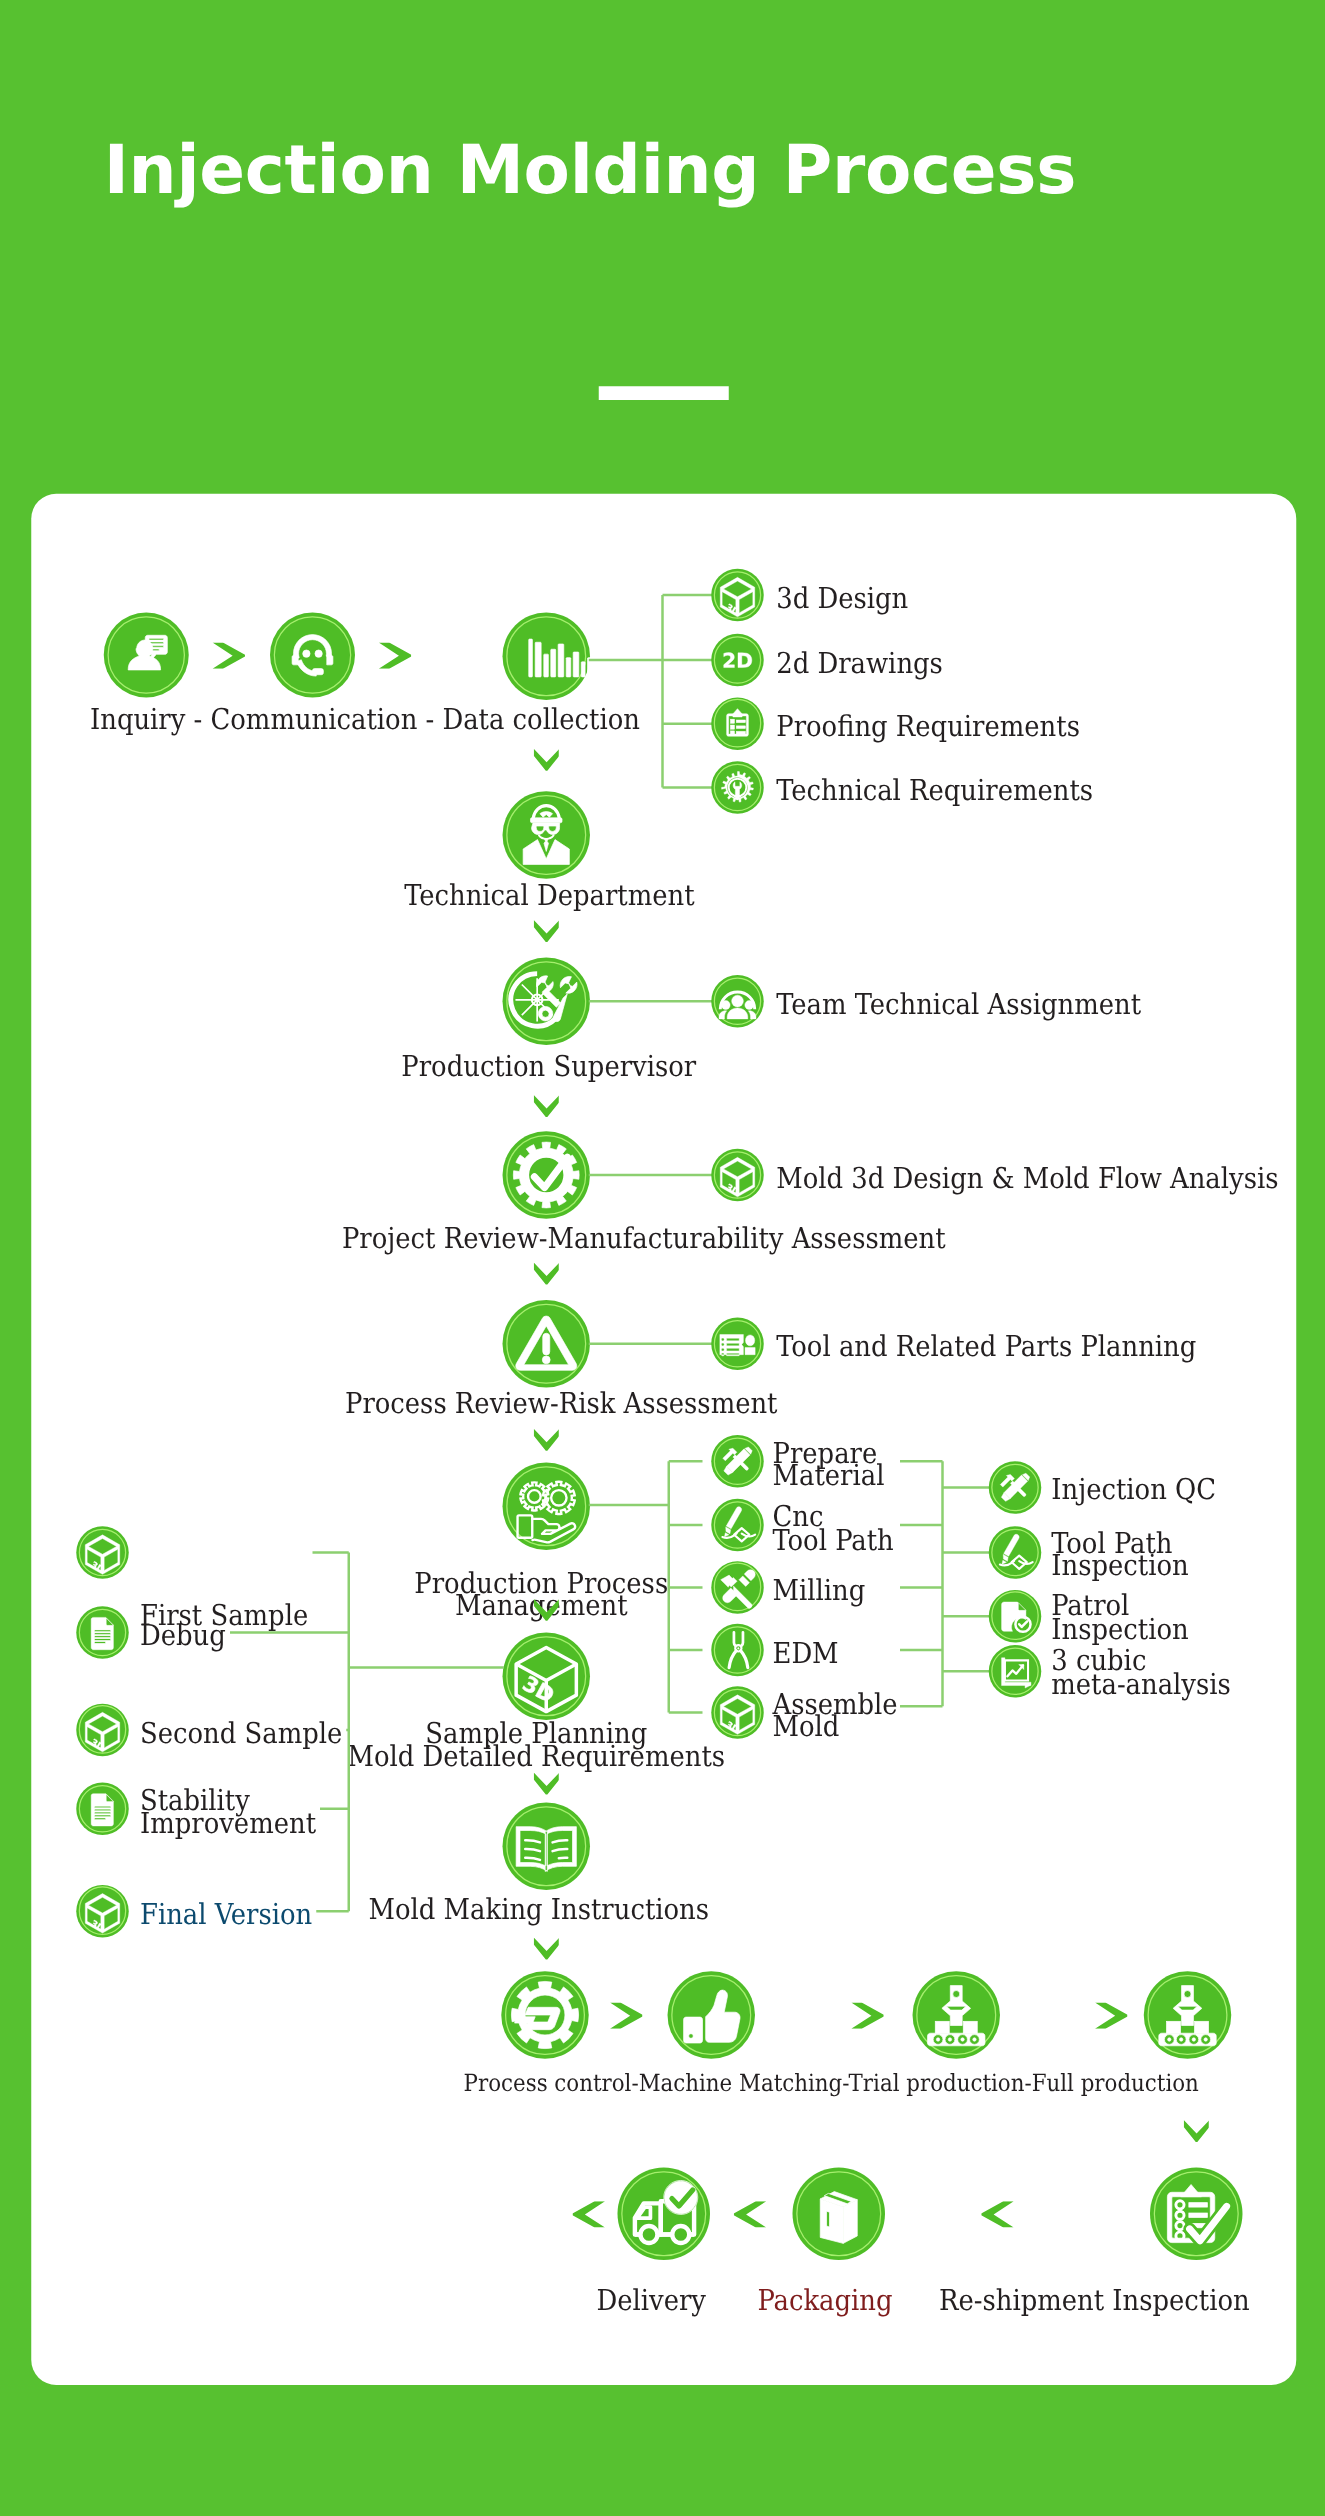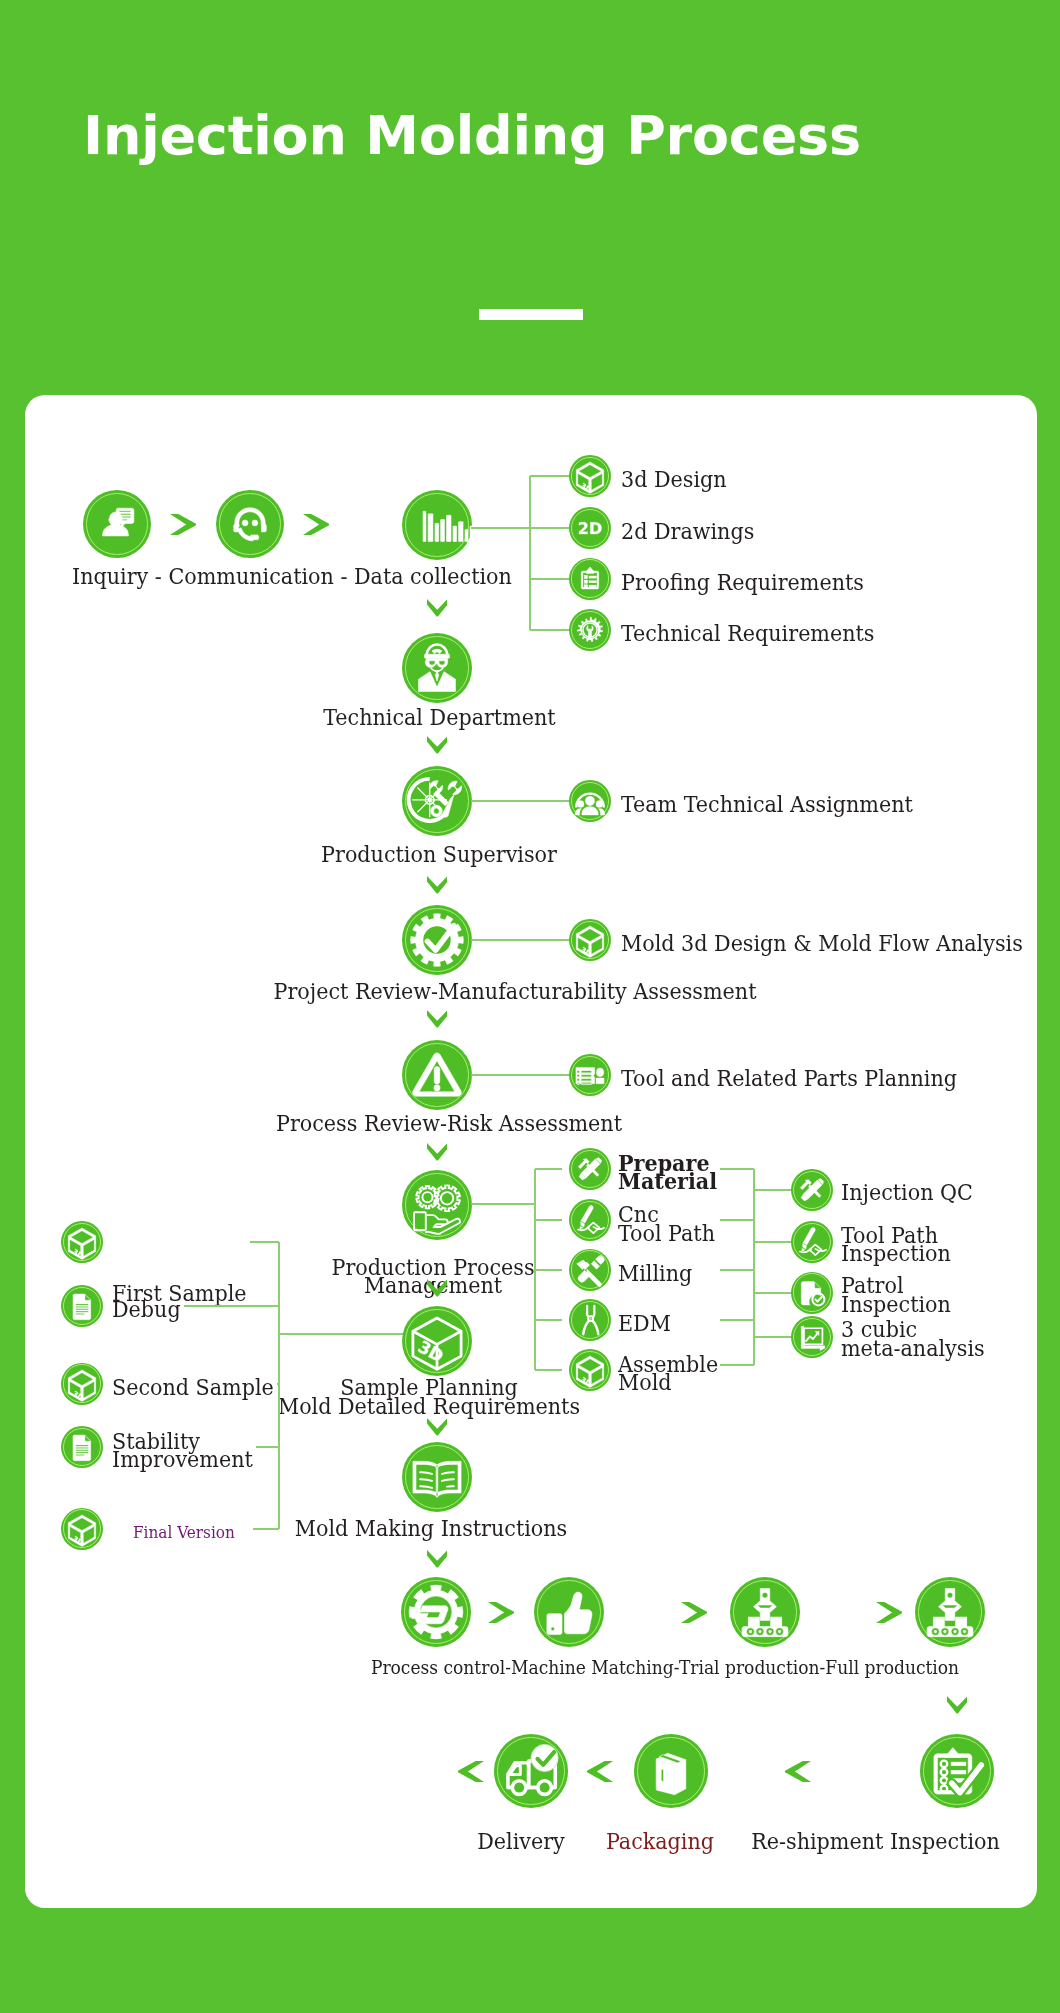--- a/index.html
+++ b/index.html
@@ -208,21 +208,21 @@
       <div class="conn" style="left: 471px; top: 1202.8px; width: 64px; height: 2px; background: rgb(140, 207, 112);"></div>
       <div class="conn" style="left: 535px; top: 1168px; width: 27px; height: 2px; background: rgb(140, 207, 112);"></div>
       <div class="ic" style="left: 569px; top: 1148px; width: 42px; height: 42px; background: rgb(79, 189, 38);">
         <div class="ring" style="border-width: 1.2px; border-color: rgb(166, 239, 110); left: 1.974px; top: 1.974px; width: 38.052px; height: 38.052px;"></div>
         <svg viewBox="0 0 100 100">
           <g transform="translate(9.999999999999998,9.999999999999998) scale(0.8)">
             <use href="#i-prepmat" fill="#ffffff" stroke="#ffffff"></use>
           </g>
         </svg>
       </div>
-      <div class="lbl" style="left: 618px; top: 1153.8px; color: rgb(35, 31, 32); font-size: 23px; line-height: 18.4px; font-weight: bold;">Prepare<br>Material</div>
+      <div class="lbl" style="left: 618px; top: 1153.8px; color: rgb(35, 31, 32); font-size: 23px; line-height: 18.4px;">Prepare<br>Material</div>
       <div class="conn" style="left: 535px; top: 1219.3px; width: 27px; height: 2px; background: rgb(140, 207, 112);"></div>
       <div class="ic" style="left: 569px; top: 1199.3px; width: 42px; height: 42px; background: rgb(79, 189, 38);">
         <div class="ring" style="border-width: 1.2px; border-color: rgb(166, 239, 110); left: 1.974px; top: 1.974px; width: 38.052px; height: 38.052px;"></div>
         <svg viewBox="0 0 100 100">
           <g transform="translate(9.999999999999998,9.999999999999998) scale(0.8)">
             <use href="#i-cnc" fill="#ffffff" stroke="#ffffff"></use>
           </g>
         </svg>
       </div>
       <div class="lbl" style="left: 618px; top: 1205.1px; color: rgb(35, 31, 32); font-size: 23px; line-height: 18.4px;">Cnc<br>Tool Path</div>
@@ -357,21 +357,21 @@
       <div class="lbl" style="left: 112px; top: 1431.8px; color: rgb(35, 31, 32); font-size: 23px; line-height: 18.4px;">Stability<br>Improvement</div>
       <div class="conn" style="left: 255.828px; top: 1446px; width: 23.1719px; height: 2px; background: rgb(140, 207, 112);"></div>
       <div class="ic" style="left: 61px; top: 1507.5px; width: 42px; height: 42px; background: rgb(79, 189, 38);">
         <div class="ring" style="border-width: 1.2px; border-color: rgb(166, 239, 110); left: 1.974px; top: 1.974px; width: 38.052px; height: 38.052px;"></div>
         <svg viewBox="0 0 100 100">
           <g transform="translate(9.999999999999998,9.999999999999998) scale(0.8)">
             <use href="#i-cube3d" fill="#ffffff" stroke="#ffffff"></use>
           </g>
         </svg>
       </div>
-      <div class="lbl" style="left: 112px; top: 1522.5px; color: #701a75; font-size: 17px; line-height: 18.4px; margin-left: 21px;">Final Version</div>
+      <div class="lbl" style="left: 112px; top: 1522.5px; color: #0c4a6e; font-size: 23px; line-height: 18.4px;">Final Version</div>
       <div class="conn" style="left: 252.812px; top: 1527.5px; width: 26.1875px; height: 2px; background: rgb(140, 207, 112);"></div>
       <div class="chv" style="left: 426.75px; top: 1418.25px; width: 20.5px; height: 17.5px;"><svg viewBox="0 0 100 100" width="20.5" height="17.5" preserveAspectRatio="none">
           <path d="M32 0L100 47V53L32 100 0 100 62 50 0 0Z" transform="rotate(90 50 50)" fill="#4fbd26"></path>
         </svg></div>
       <div class="ic" style="left: 402px; top: 1442px; width: 70px; height: 70px; background: rgb(79, 189, 38);">
         <div class="ring" style="border-width: 1.54px; border-color: rgb(166, 239, 110); left: 3.29px; top: 3.29px; width: 63.42px; height: 63.42px;"></div>
         <svg viewBox="0 0 100 100">
           <g transform="translate(9.999999999999998,9.999999999999998) scale(0.8)">
             <use href="#i-book" fill="#ffffff" stroke="#ffffff"></use>
           </g>

